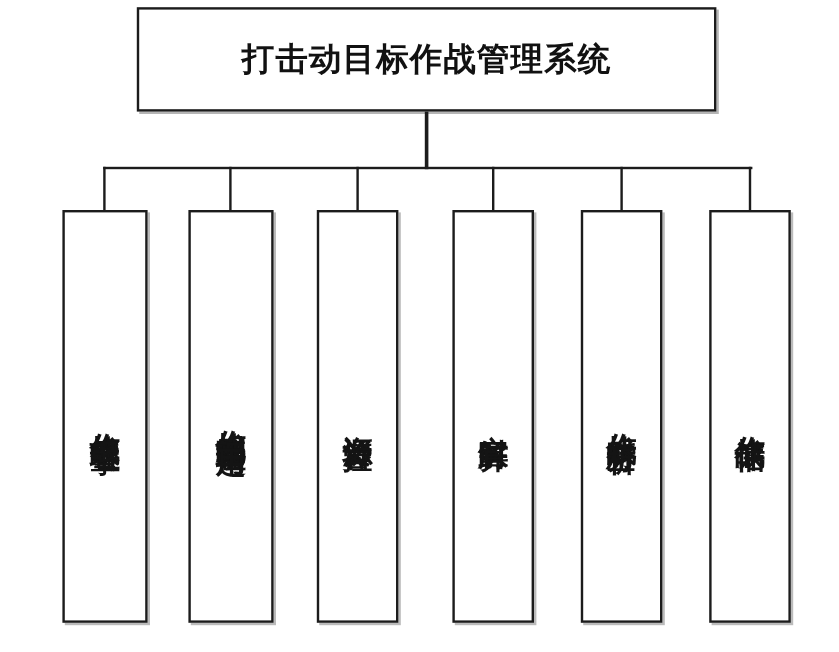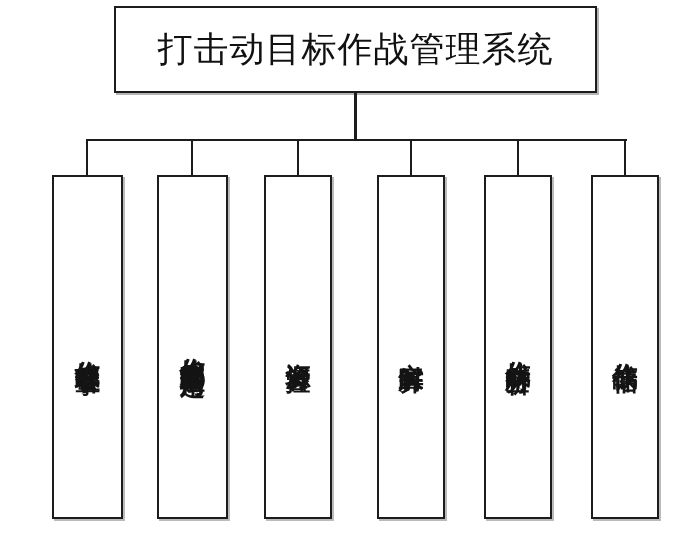--- a/index.html
+++ b/index.html
@@ -32,22 +32,22 @@
     height: 87px;
     box-sizing: border-box;
     border: 2px solid #1c1c1c;
     background: #ffffff;
     display: flex;
     align-items: center;
     justify-content: center;
     box-shadow: 2px 2px 0 rgba(120,120,120,0.55);
   }
   .root-title {
-    font-size: 35px;
-    font-weight: normal;
+    font-size: 27px;
+    font-weight: bold;
     letter-spacing: 1px;
     line-height: 1.1;
     white-space: nowrap;
     color: #111111;
   }
 
   
   .conn {
     position: absolute;
     background: #1c1c1c;

